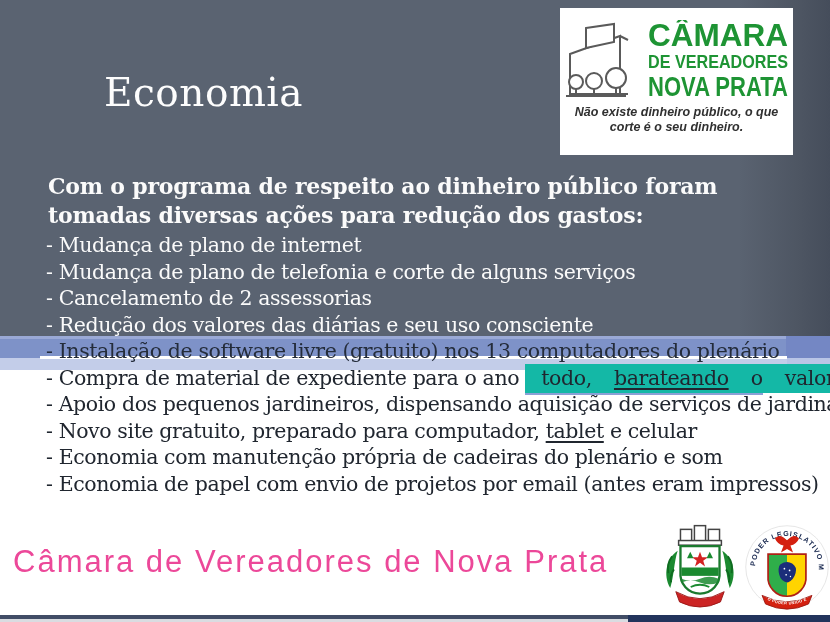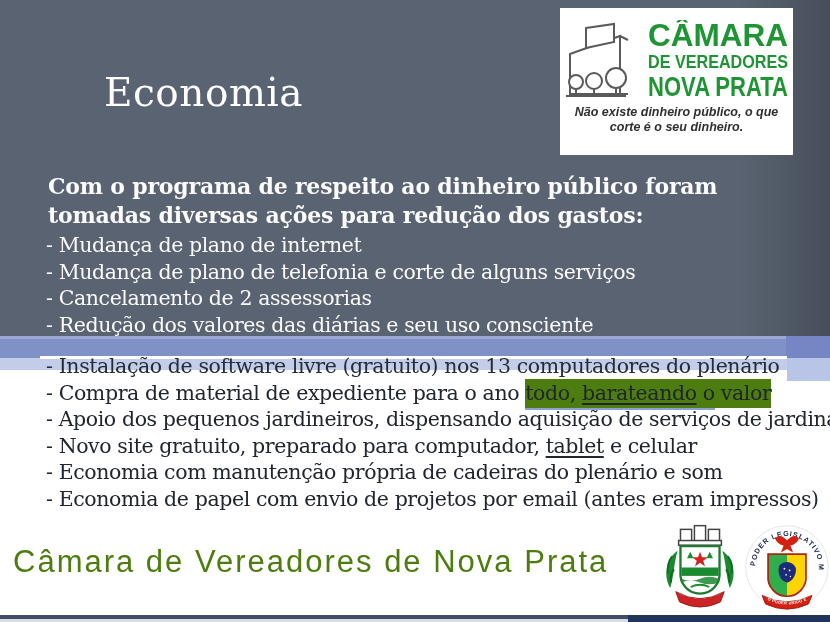--- a/index.html
+++ b/index.html
@@ -29,29 +29,29 @@
                 font-family:"Liberation Sans", sans-serif;font-style:italic;font-weight:bold;
                 font-size:12.5px;line-height:14.5px;color:#303030;}
 
   
   .intro{left:48px;top:172px;width:720px;font-weight:bold;font-size:22px;line-height:28.5px;
          color:#fbfbfb;letter-spacing:-.2px;}
   .list{left:46px;top:232px;width:784px;font-size:20.5px;letter-spacing:-.4px;}
   .list .line{height:26.5px;line-height:26.5px;white-space:nowrap;}
   .c-light{color:#fafafa;}
   .c-dark{color:#20262f;}
-  .c-onstripe{color:#242c3a;margin-top:15px;}
-  .sel{background:#4d7c0f;padding:2px 0 3px 0;}
+  .c-onstripe{color:#242c3a;}
+  .sel{background:#14b8a6;padding:2px 0 3px 16px;}
   .sel-u{border-bottom:2px solid #8ba0d6;}
   .wavy{text-decoration-line:underline;text-decoration-style:wavy;
         text-decoration-color:#c23b33;text-decoration-thickness:1px;text-underline-offset:3px;text-decoration:underline;}
 
   
   .footer-1{left:13px;top:544px;font-family:"Liberation Sans", sans-serif;font-size:31px;
-            color:#4d7c0f;letter-spacing:2px;}
+            color:#ec4899;letter-spacing:2px;}
   .footer-2{left:14px;top:581px;font-size:27px;color:#7b828d;letter-spacing:-.5px;margin-top:48px;}
 
   
   .bottom-rule{left:0;top:615px;width:830px;height:4px;background:#414d66;}
   .bottom-light{left:0;top:619px;width:830px;height:3px;background:#d9dce1;}
   .bottom-navy{left:628px;top:615px;width:202px;height:7px;background:#22345c;}
 
   
   .arms{left:652px;top:521px;width:96px;height:93px;}
   .seal{left:744px;top:516px;width:86px;height:102px;}

